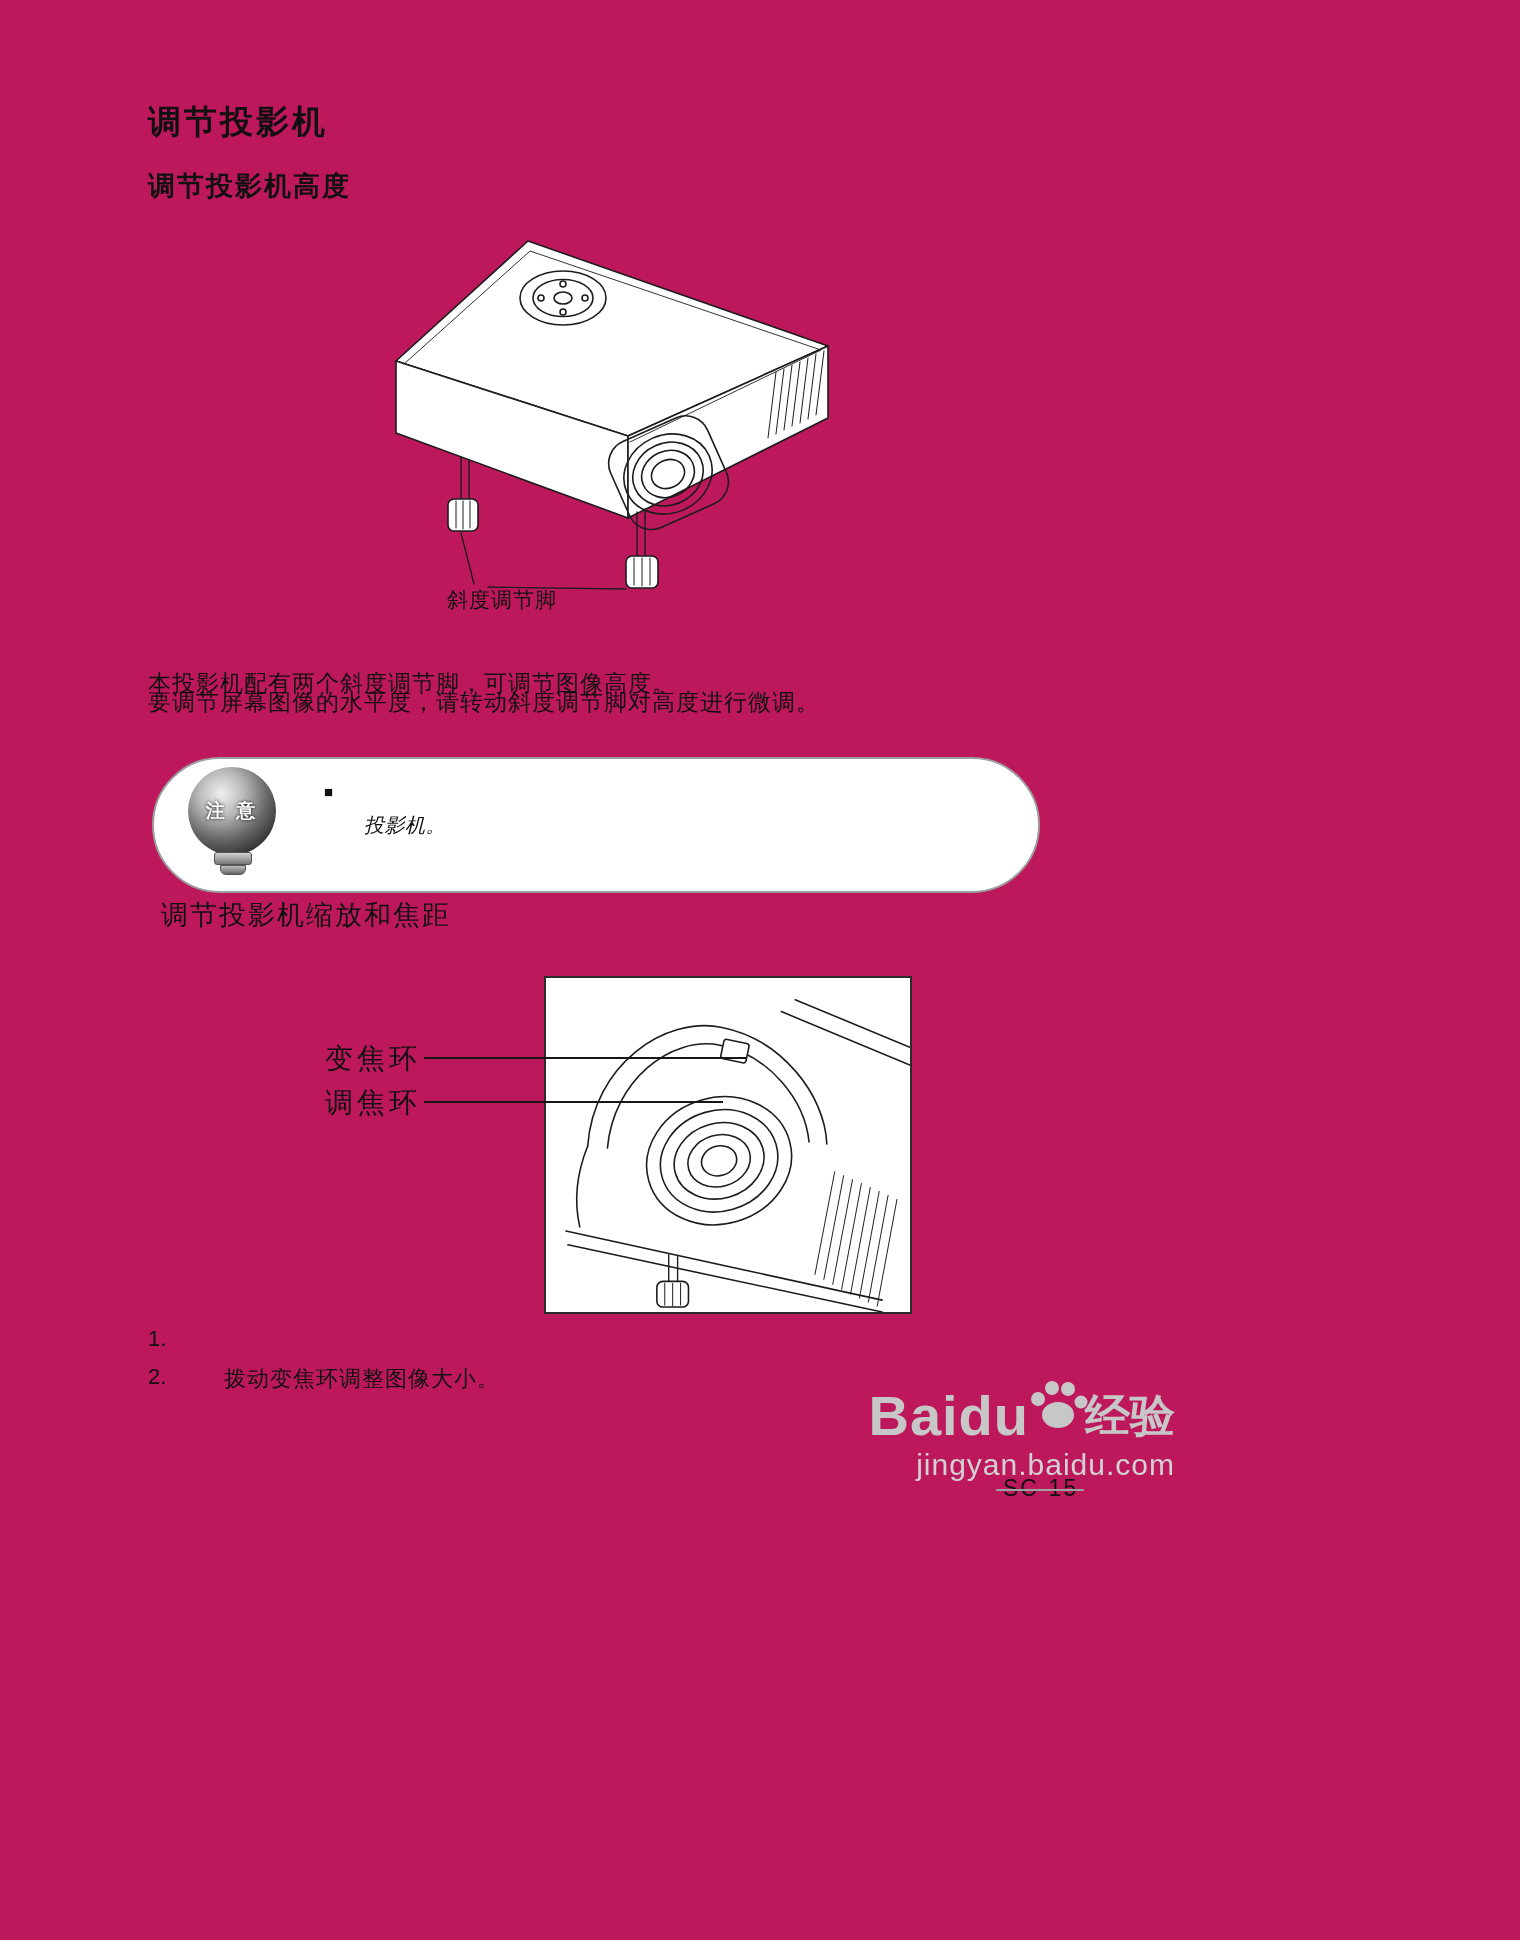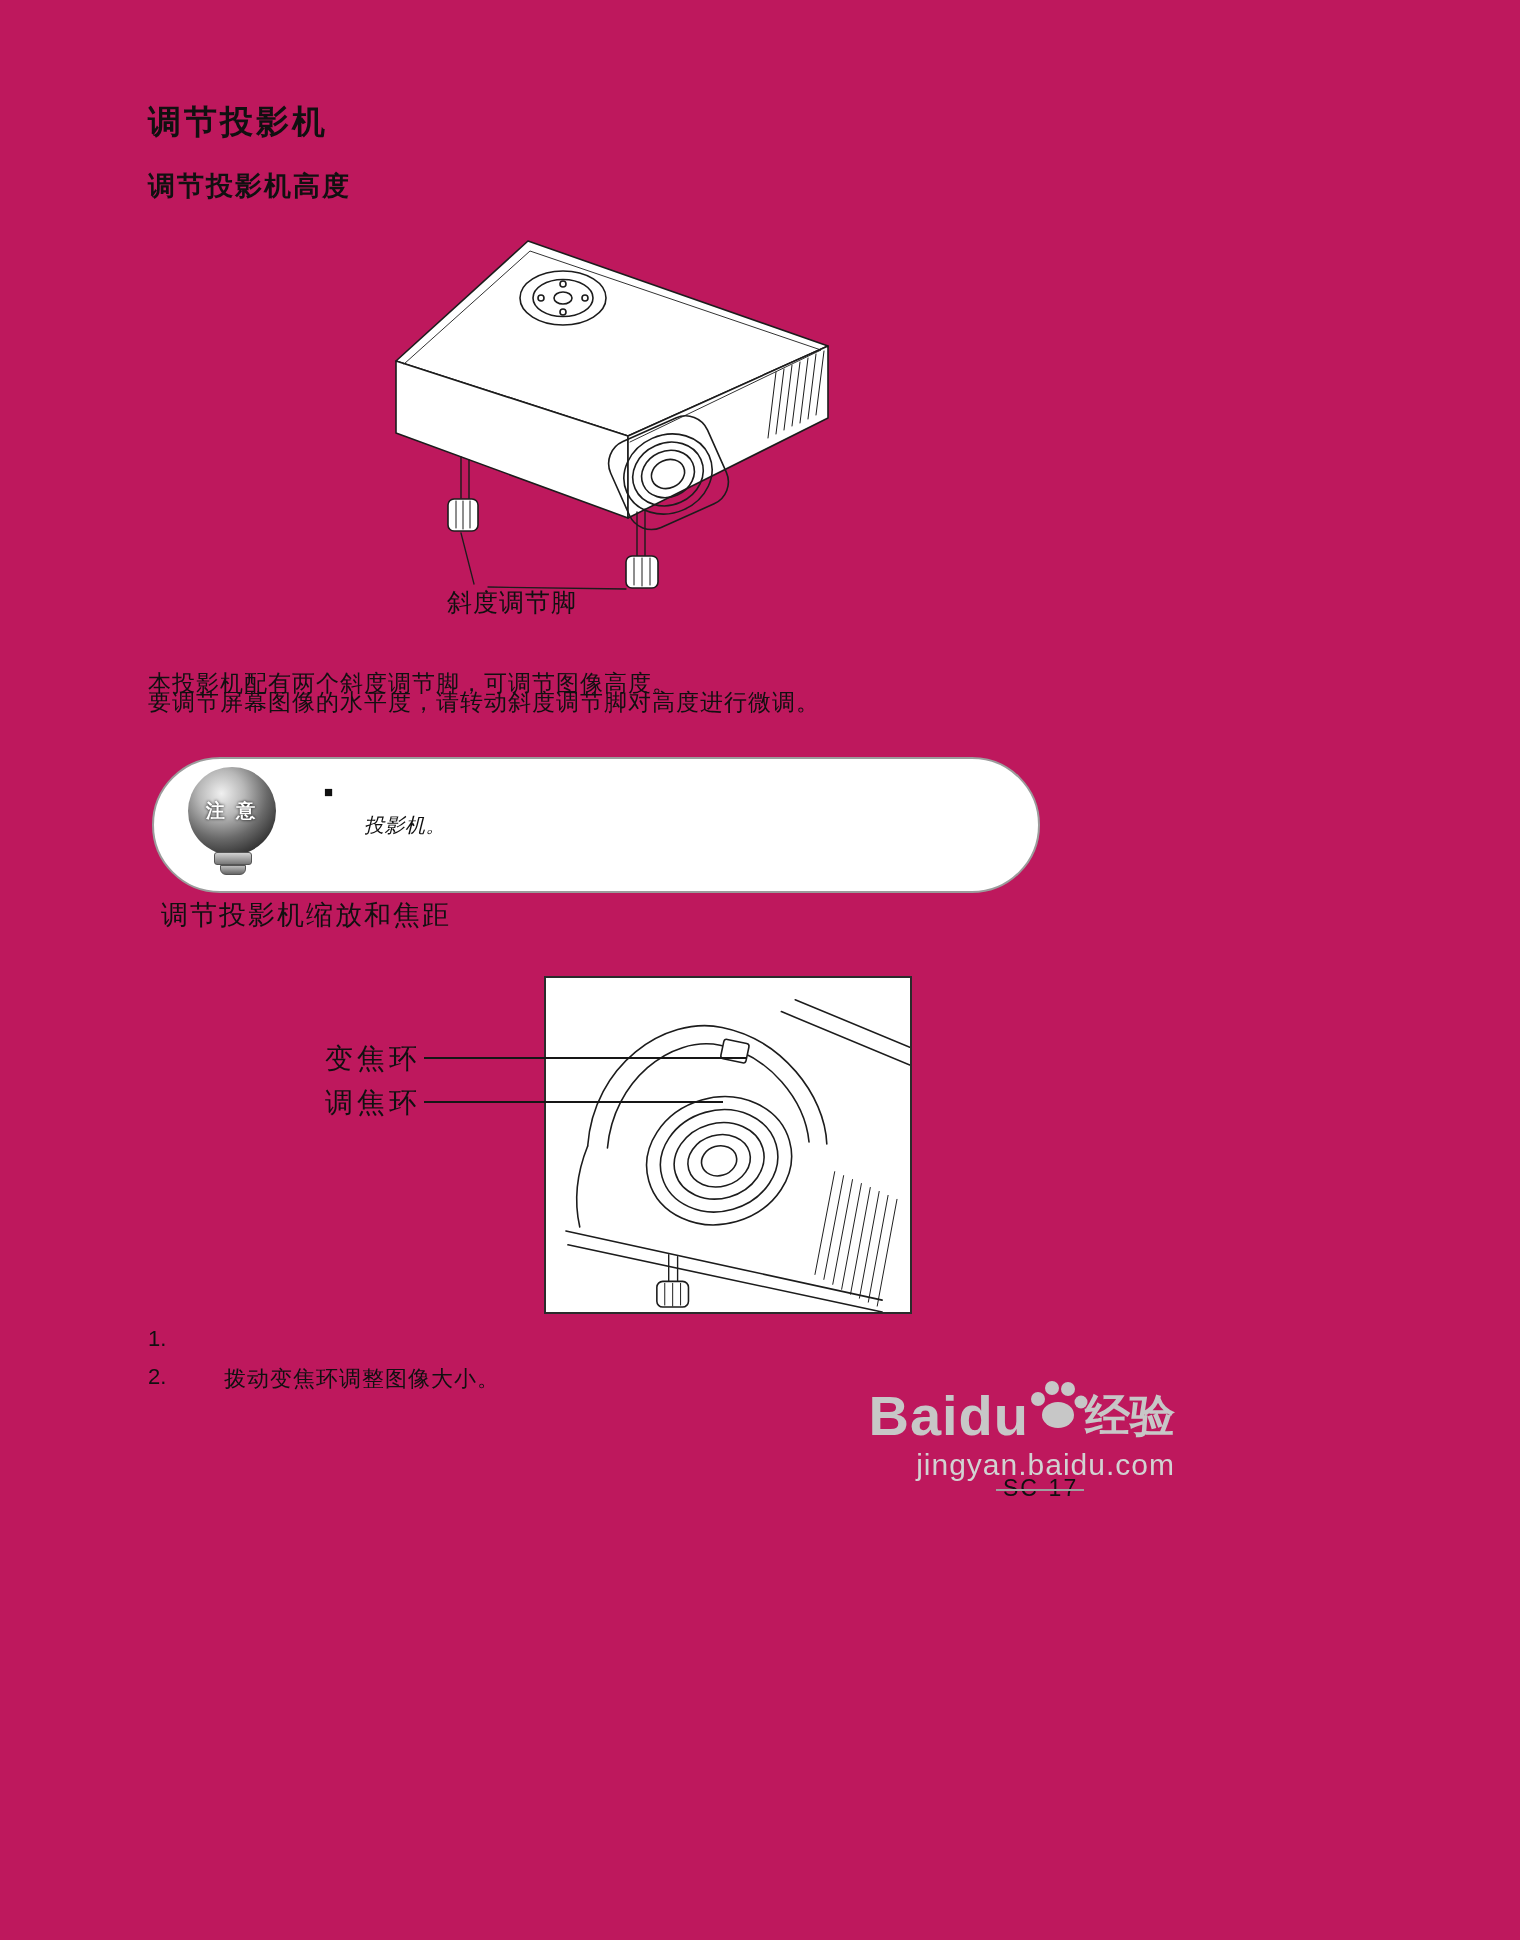--- a/index.html
+++ b/index.html
@@ -7,21 +7,21 @@
   .page { position:relative; width:1520px; height:1940px; background:#be185d;
           font-family:"Liberation Sans","DejaVu Sans",sans-serif; color:#101010; overflow:hidden; }
   .abs { position:absolute; }
 
   .h1   { left:148px; top:100px; font-size:33px; font-weight:700; letter-spacing:3px; }
   .h2a  { left:148px; top:168px; font-size:27px; font-weight:700; letter-spacing:2px; }
   .h2b  { left:161px; top:897px; font-size:27px; font-weight:400; letter-spacing:2px; }
 
   .fig1 { left:378px; top:226px; width:470px; height:390px; }
   .fig1 svg { width:100%; height:100%; }
-  .cap1 { left:447px; top:586px; font-size:25px; letter-spacing:1px; }
+  .cap1 { left:447px; top:586px; font-size:21px; letter-spacing:1px; }
 
   .p1 { left:148px; top:668px; font-size:23px; letter-spacing:1px; }
   .p2 { left:148px; top:687px; font-size:23px; letter-spacing:1px; }
 
   .note { left:152px; top:757px; width:888px; height:136px;
           border:2px solid #9c9c9c; border-radius:68px; background:#fff; }
   .bulb { left:188px; top:767px; width:90px; height:120px; }
   .bulb-sphere { width:88px; height:88px; border-radius:50%;
     background:radial-gradient(circle at 38% 30%, #f0f0f0 0%, #b8b8b8 28%, #6a6a6a 55%, #1d1d1d 88%);
     display:flex; align-items:center; justify-content:center; }
@@ -205,16 +205,16 @@
             <circle cx="41" cy="13" r="7"></circle>
             <circle cx="54" cy="26" r="6.5"></circle>
           </g>
         </svg>
       </span>
       <span class="wm-jy">经验</span>
     </div>
     <div class="wm-url">jingyan.baidu.com</div>
   </div>
 
-  <div class="abs pageno">SC-17</div>
+  <div class="abs pageno">SC-15</div>
   <div class="abs pageno-line"></div>
 
 </div>
 
 </body></html>

